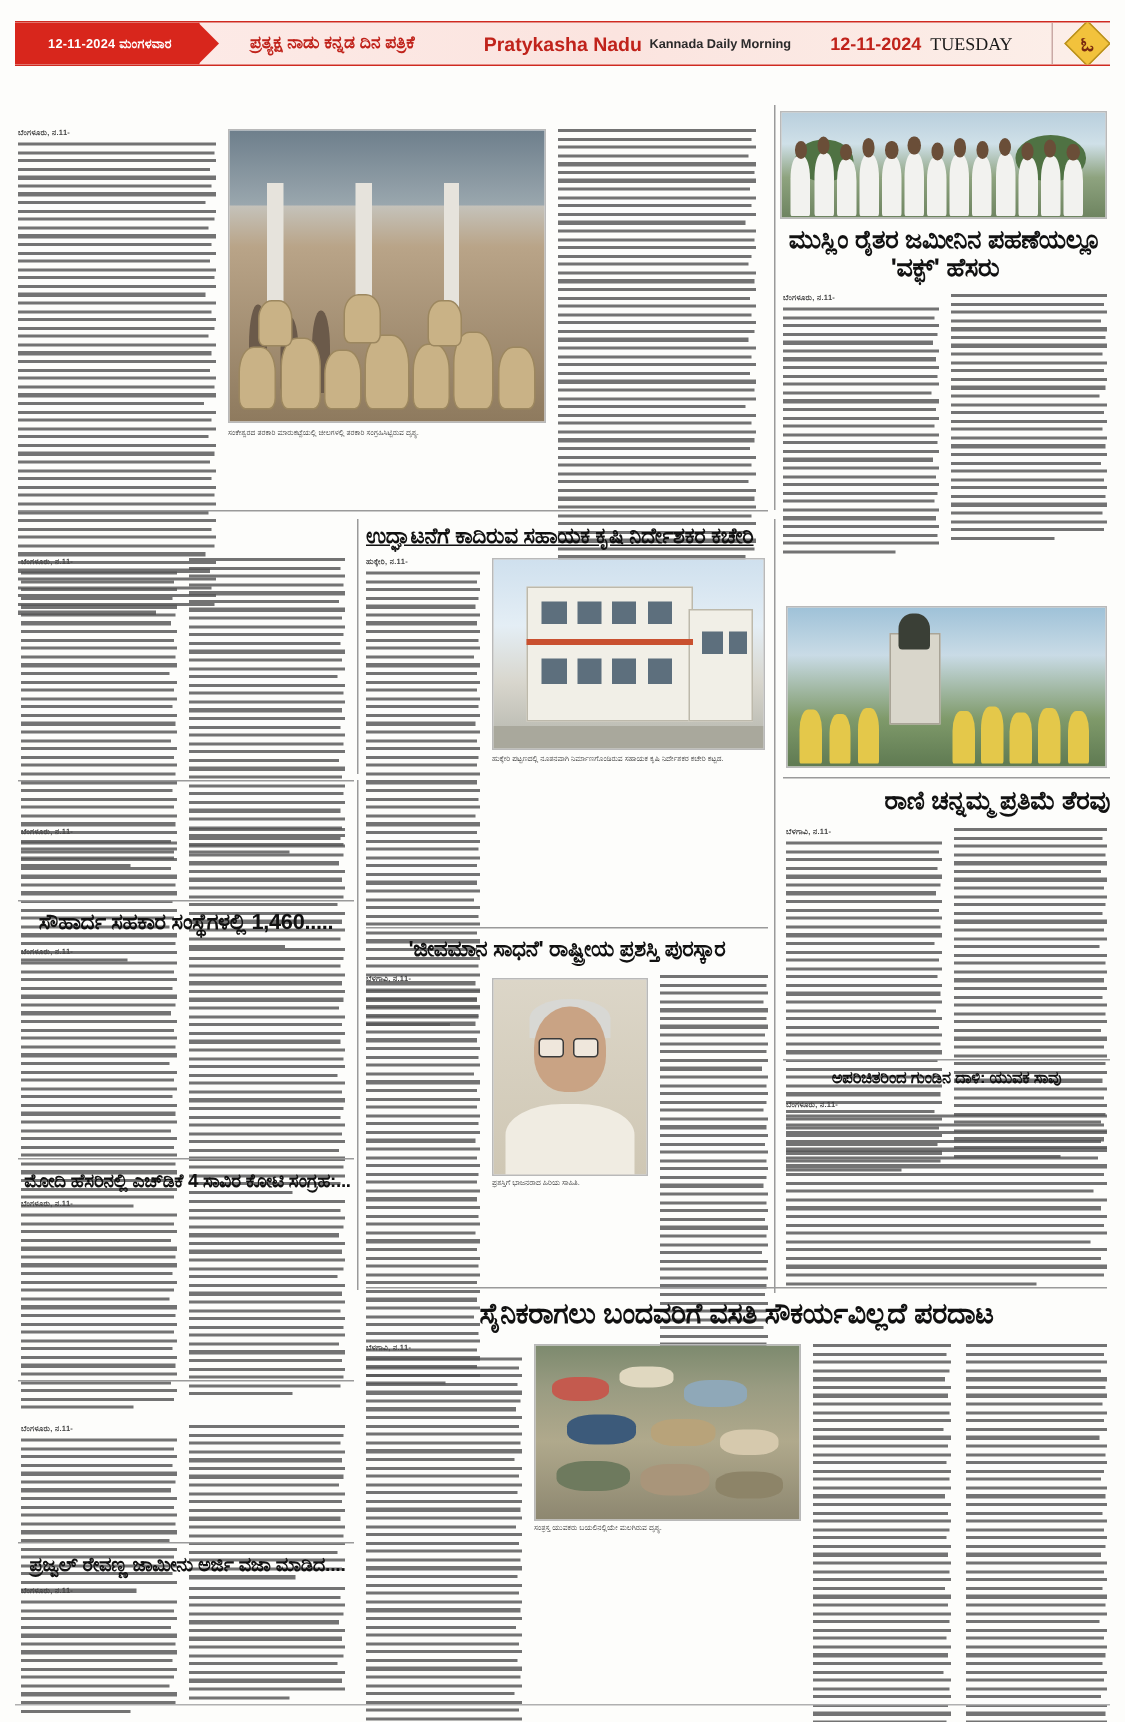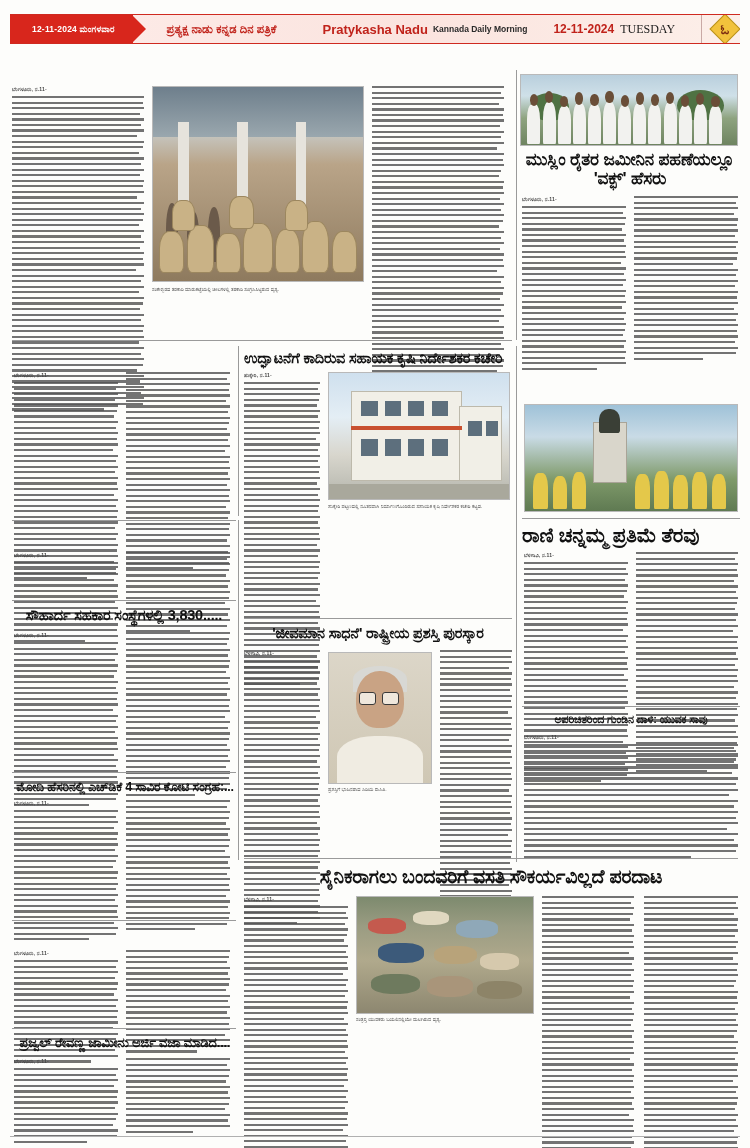--- a/index.html
+++ b/index.html
@@ -419,21 +419,21 @@
         <i style="width:100%"></i>
       <i style="width:98%"></i>
         <i style="width:66%"></i>
     </div>
   </div>
 
   <div class="hline" style="left:12px; top:340px; width:500px;"></div>
   <div class="vline" style="left:516px; top:70px; height:270px;"></div>
 
   <div class="vline" style="left:238px; top:346px; height:170px;"></div>
-  <div class="sec-head" style="position:absolute; left:244px; top:350px; width:268px; font-size:14.5px; text-align:left;">ಉದ್ಘಾಟನೆಗೆ ಕಾದಿರುವ ಸಹಾಯಕ ಕೃಷಿ ನಿರ್ದೇಶಕರ ಕಚೇರಿ</div>
+  <div class="sec-head" style="position:absolute; left:244px; top:350px; width:268px; font-size:14.5px; text-align:left;text-decoration:underline;">ಉದ್ಘಾಟನೆಗೆ ಕಾದಿರುವ ಸಹಾಯಕ ಕೃಷಿ ನಿರ್ದೇಶಕರ ಕಚೇರಿ</div>
 
   <div class="col" style="left:14px; top:372px; width:104px;">
     <div class="byline">ಬೆಂಗಳೂರು, ನ.11-</div>
     <div class="body-lines">
       <i style="width:100%"></i>
         <i style="width:98%"></i>
         <i style="width:100%"></i>
         <i style="width:97%"></i>
       <i style="width:100%"></i>
         <i style="width:99%"></i>
@@ -624,21 +624,21 @@
         <i style="width:95%"></i>
         <i style="width:100%"></i>
         <i style="width:98%"></i>
       <i style="width:100%"></i>
         <i style="width:97%"></i>
         <i style="width:62%"></i>
     </div>
   </div>
 
   <div class="hline" style="left:12px; top:600px; width:224px;"></div>
-  <div class="sec-head" style="position:absolute; left:14px; top:607px; width:220px; font-size:14.5px; text-align:center;">ಸೌಹಾರ್ದ ಸಹಕಾರ ಸಂಸ್ಥೆಗಳಲ್ಲಿ 3,830.....</div>
+  <div class="sec-head" style="position:absolute; left:14px; top:607px; width:220px; font-size:14.5px; text-align:center;">ಸೌಹಾರ್ದ ಸಹಕಾರ ಸಂಸ್ಥೆಗಳಲ್ಲಿ 1,460.....</div>
   <div class="col" style="left:14px; top:632px; width:104px;">
     <div class="byline">ಬೆಂಗಳೂರು, ನ.11-</div>
     <div class="body-lines">
       <i style="width:100%"></i>
         <i style="width:98%"></i>
         <i style="width:100%"></i>
         <i style="width:97%"></i>
       <i style="width:100%"></i>
         <i style="width:99%"></i>
         <i style="width:96%"></i>
@@ -829,21 +829,21 @@
     <div class="yellow" style="left:4%;  width:7%; height:34%"></div>
     <div class="yellow" style="left:13%; width:7%; height:31%"></div>
     <div class="yellow" style="left:22%; width:7%; height:35%"></div>
     <div class="yellow" style="left:52%; width:7%; height:33%"></div>
     <div class="yellow" style="left:61%; width:7%; height:36%"></div>
     <div class="yellow" style="left:70%; width:7%; height:32%"></div>
     <div class="yellow" style="left:79%; width:7%; height:35%"></div>
     <div class="yellow" style="left:88%; width:7%; height:33%"></div>
   </div>
   <div class="hline" style="left:522px; top:518px; width:218px;"></div>
-  <div class="sec-head" style="position:absolute; left:522px; top:524px; width:218px; font-size:20px; text-align:left;">ರಾಣಿ ಚನ್ನಮ್ಮ ಪ್ರತಿಮೆ ತೆರವು</div>
+  <div class="sec-head" style="position:absolute; left:522px; top:524px; width:218px; font-size:17px; text-align:right;">ರಾಣಿ ಚನ್ನಮ್ಮ ಪ್ರತಿಮೆ ತೆರವು</div>
 
   <div class="col" style="left:524px; top:552px; width:104px;">
     <div class="byline">ಬೆಳಗಾವಿ, ನ.11-</div>
     <div class="body-lines">
       <i style="width:100%"></i>
         <i style="width:98%"></i>
         <i style="width:100%"></i>
         <i style="width:97%"></i>
       <i style="width:100%"></i>
         <i style="width:99%"></i>

